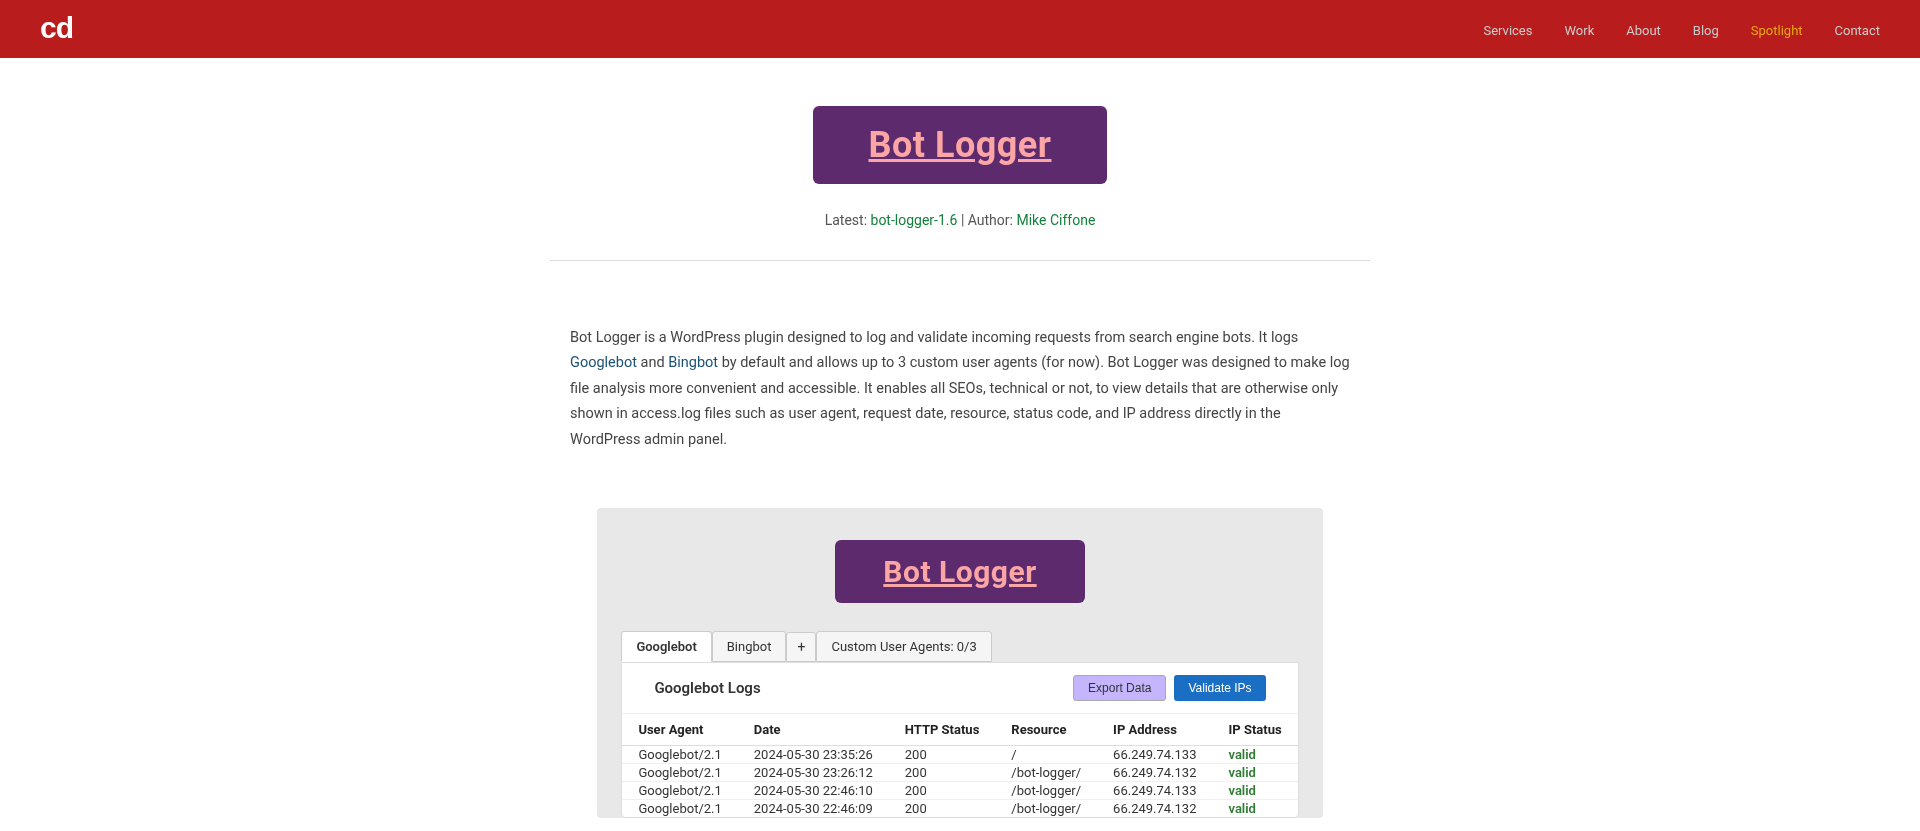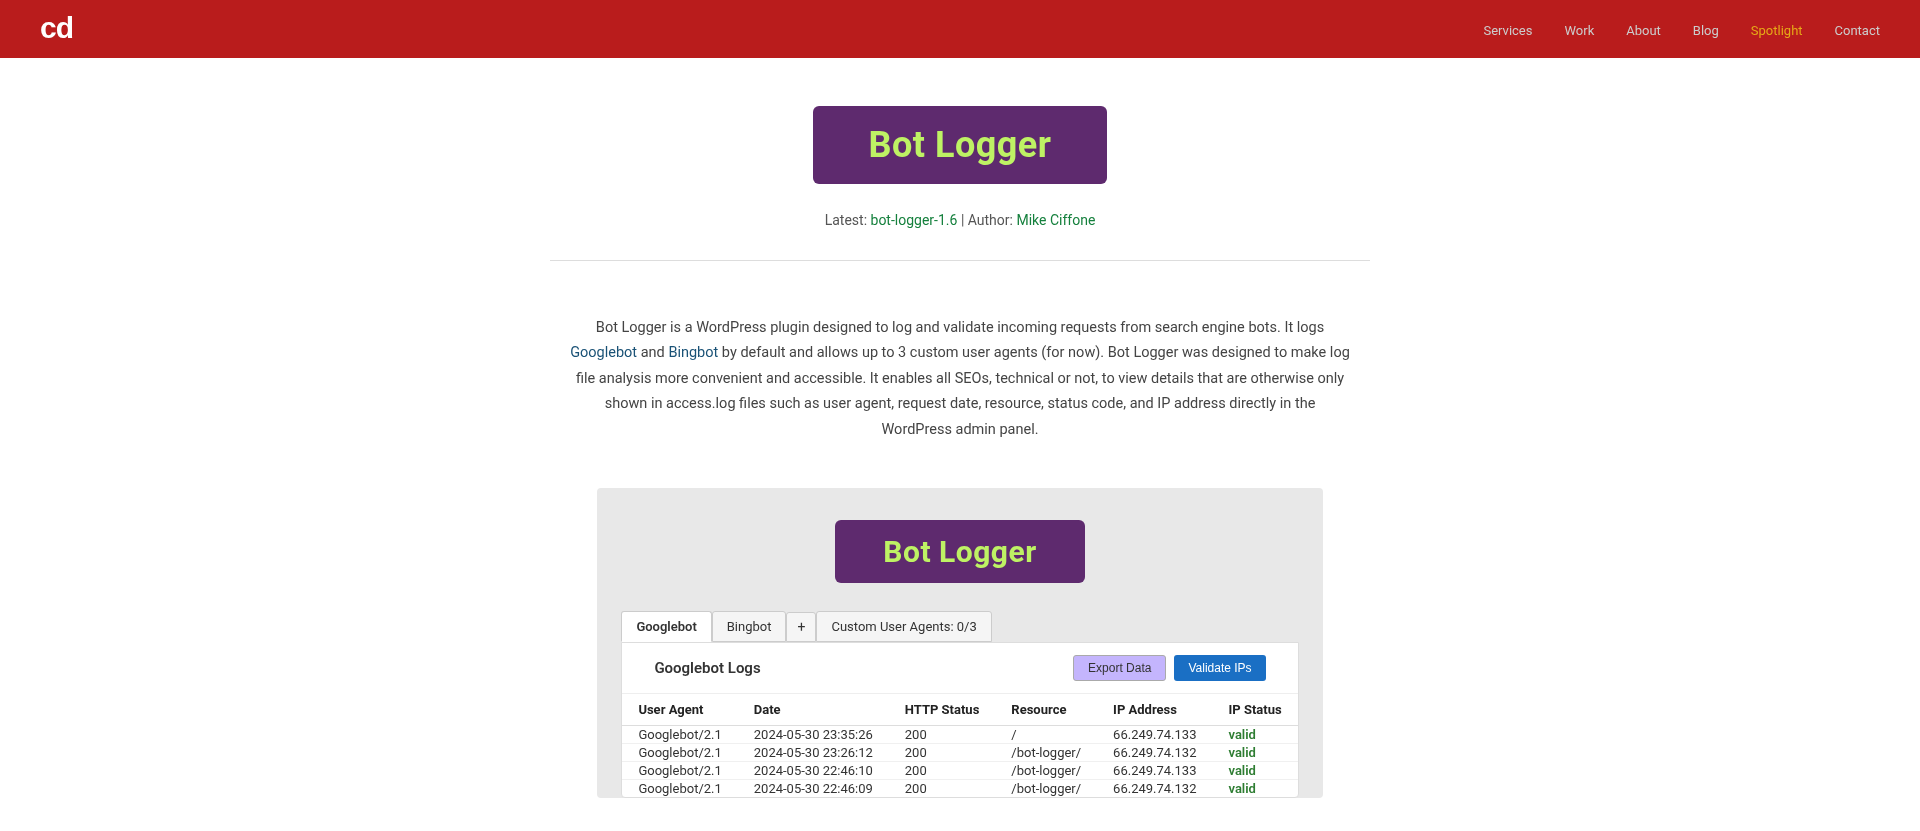--- a/index.html
+++ b/index.html
@@ -42,27 +42,28 @@
 
     
     .hero {
       display: flex;
       flex-direction: column;
       align-items: center;
       padding: 48px 20px 20px;
     }
     .bot-logger-badge {
       background: #5e2a6e;
-      color: #bef264;
+      color: #fca5a5;
       font-size: 36px;
       font-weight: 700;
       padding: 18px 56px;
       border-radius: 6px;
       margin-bottom: 28px;
       letter-spacing: 0.5px;
+      text-decoration: underline;
     }
     .hero-meta {
       font-size: 14px;
       color: #555;
       margin-bottom: 24px;
     }
     .hero-meta a {
       color: #15803d;
       text-decoration: none;
     }
@@ -70,26 +71,25 @@
       width: 100%;
       max-width: 820px;
       border: none;
       border-top: 1px solid #ddd;
       margin: 8px 0 28px;
     }
 
     
     .description {
       max-width: 820px;
-      margin: 6px auto;
+      margin: 16px auto;
       padding: 0 20px 40px;
       font-size: 14.5px;
       line-height: 1.75;
       color: #444;
-      text-align: center;
     }
     .description a {
       color: #1a5276;
       text-decoration: none;
     }
 
     
     .screenshot-box {
       background: #e8e8e8;
       margin: 0 auto;

